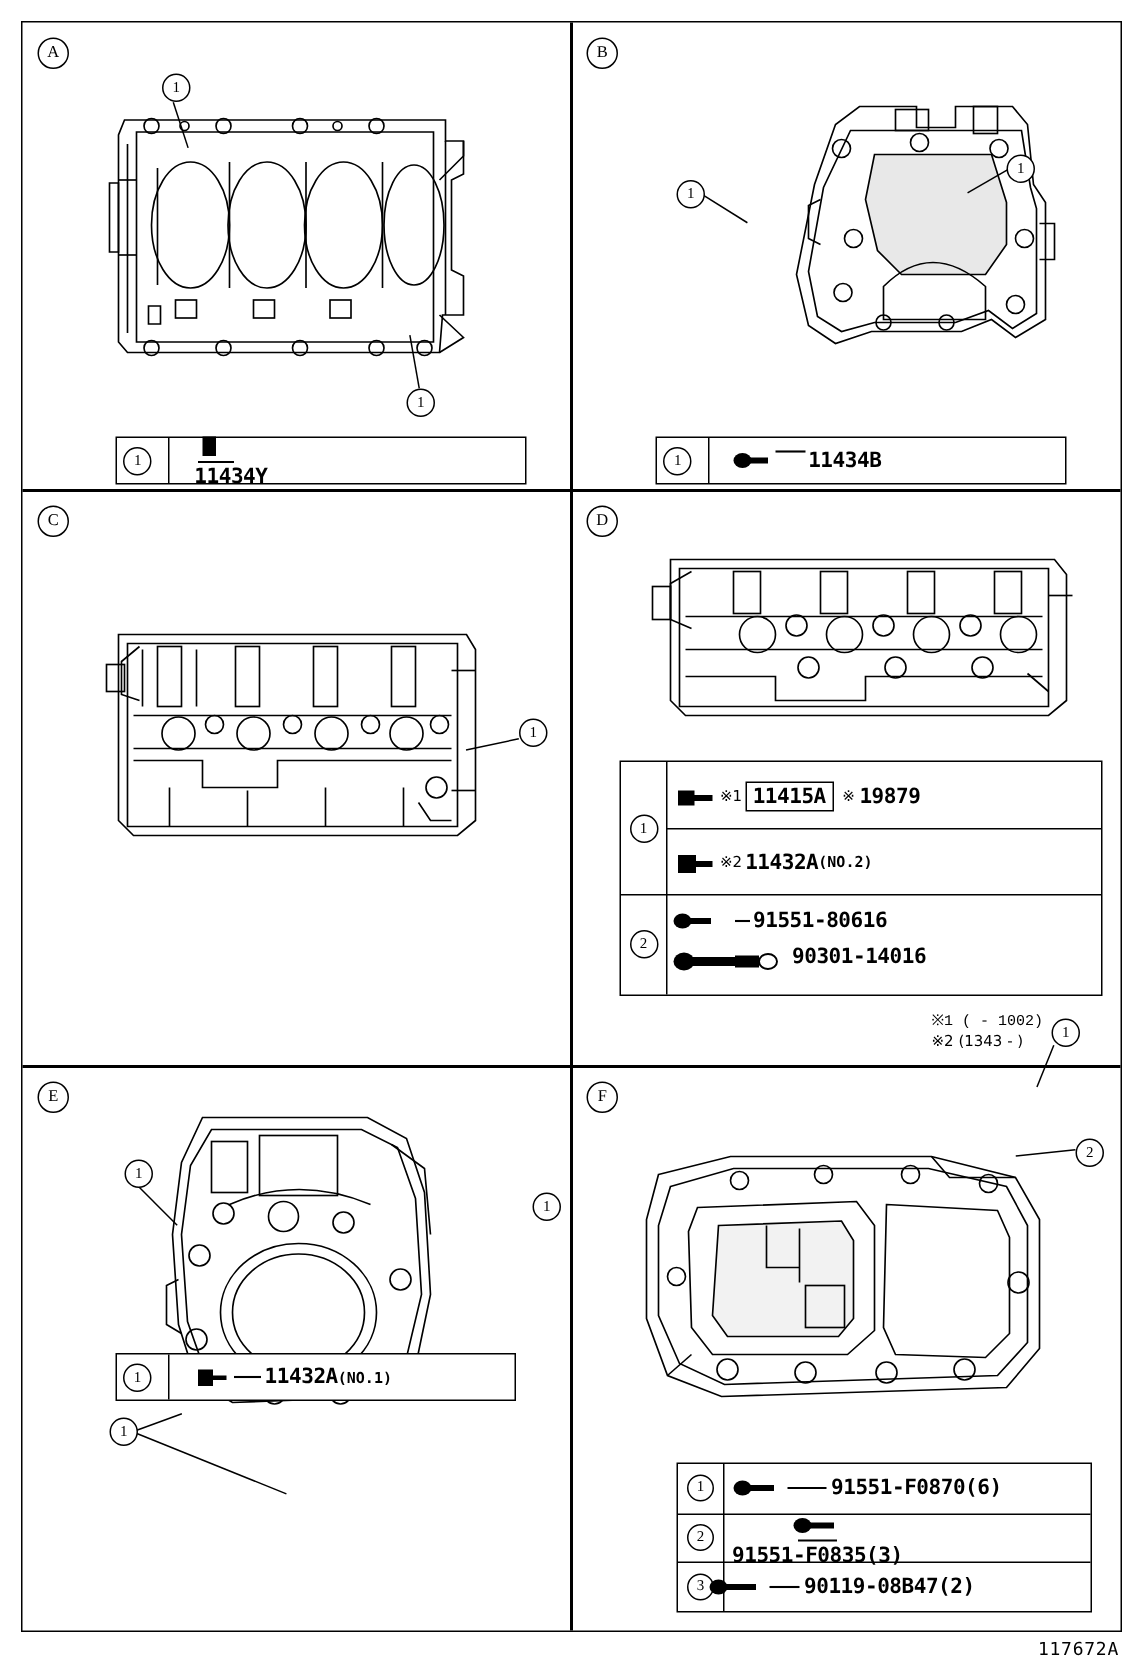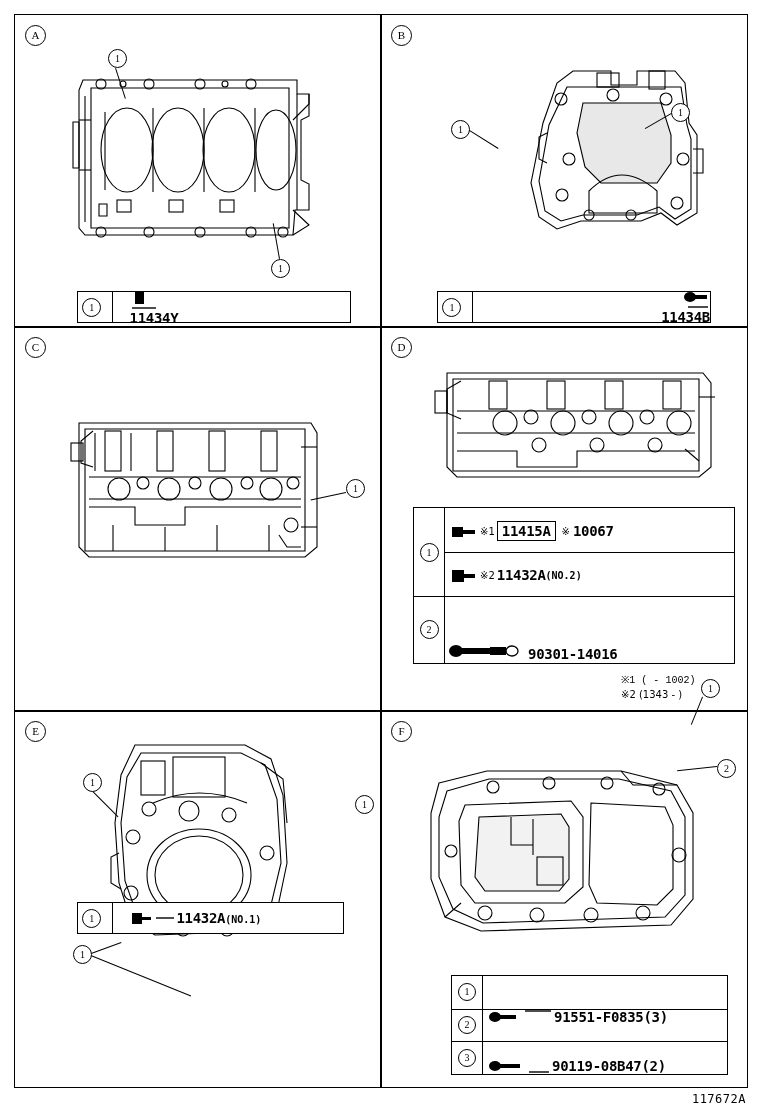--- a/index.html
+++ b/index.html
@@ -136,21 +136,21 @@
 
     <div class="callout" style="left:290px;top:88px;">1</div>
     <div class="lead" style="left:292px;top:98px;width:32px;transform:rotate(150deg);"></div>
 
     <div class="lbox" style="left:56px;top:276px;width:272px;height:30px;">
       <div class="lrow">
         <div class="lnum">
             <span>1</span>
           </div>
         <div style="position:absolute;left:34px;top:0;bottom:0;width:1.2px;background:#000;"></div>
-        <div style="position:relative;width:100%;padding-left:22px;display:flex;align-items:flex-end;flex-direction:column;">
+        <div style="position:relative;width:100%;padding-left:22px;display:flex;align-items:flex-start;">
           <svg width="26" height="16" style="margin-right:1px;">
             <ellipse cx="7" cy="8" rx="6" ry="5" fill="#000"></ellipse>
               <rect x="10" y="6" width="14" height="4" fill="#000"></rect>
           </svg>
           <svg width="20" height="4" style="margin:0 2px;">
               <line x1="0" y1="2" x2="20" y2="2" stroke="#000" stroke-width="1.4"></line>
             </svg>
           <span class="part">11434B</span>
         </div>
       </div>
@@ -274,35 +274,45 @@
       <div style="position:absolute;left:30px;top:44px;width:290px;height:1.2px;background:#000;"></div>
 
       <div style="position:absolute;left:34px;top:2px;height:42px;display:flex;align-items:center;">
         <svg width="30" height="20" style="margin-right:2px;">
           <rect x="4" y="6" width="11" height="10" fill="#000"></rect>
             <rect x="14" y="9" width="13" height="4" fill="#000"></rect>
         </svg>
         <span class="note" style="margin-right:2px;">※1</span>
         <span class="part" style="border:1.3px solid #000;padding:1px 4px;background:#fff;">11415A</span>
         <span class="note" style="margin:0 3px 0 6px;">※</span>
-        <span class="part">10067</span>
+        <span class="part">19879</span>
       </div>
 
       <div style="position:absolute;left:34px;top:46px;height:42px;display:flex;align-items:center;">
         <svg width="30" height="20" style="margin-right:2px;">
           <rect x="4" y="5" width="12" height="12" fill="#000"></rect>
             <rect x="15" y="9" width="12" height="4" fill="#000"></rect>
         </svg>
         <span class="note" style="margin-right:2px;">※2</span>
         <span class="part">11432A</span>
         <span class="partsm">(NO.2)</span>
       </div>
 
-
-      <div style="position:absolute;left:34px;top:122px;height:32px;display:flex;align-items:flex-end;">
+      <div style="position:absolute;left:34px;top:90px;height:32px;display:flex;align-items:center;">
+        <svg width="38" height="18" style="margin-right:2px;">
+          <ellipse cx="7" cy="9" rx="6" ry="5" fill="#000"></ellipse>
+            <rect x="10" y="7" width="16" height="4" fill="#000"></rect>
+        </svg>
+        <svg width="10" height="4" style="margin:0 2px;">
+            <line x1="0" y1="2" x2="10" y2="2" stroke="#000" stroke-width="1.4"></line>
+          </svg>
+        <span class="part">91551-80616</span>
+      </div>
+
+      <div style="position:absolute;left:34px;top:122px;height:32px;display:flex;align-items:flex-start;">
         <svg width="78" height="22" style="margin-right:2px;">
           <ellipse cx="8" cy="11" rx="7" ry="6" fill="#000"></ellipse>
           <rect x="12" y="8" width="30" height="6" fill="#000"></rect>
           <rect x="42" y="7" width="16" height="8" fill="#000"></rect>
           <ellipse cx="64" cy="11" rx="6" ry="5" fill="none" stroke="#000" stroke-width="1.3"></ellipse>
         </svg>
         <span class="part">90301-14016</span>
       </div>
     </div>
 
@@ -379,39 +389,49 @@
     </div>
 
     <div class="lbox" style="left:70px;top:264px;width:275px;height:98px;">
       <div style="position:absolute;left:30px;top:0;width:1.2px;height:98px;background:#000;"></div>
       <div style="position:absolute;left:0;top:32.6px;width:275px;height:1.2px;background:#000;"></div>
       <div style="position:absolute;left:0;top:65.3px;width:275px;height:1.2px;background:#000;"></div>
 
       <div style="position:absolute;left:0;top:0;width:30px;height:32px;display:flex;align-items:center;justify-content:center;">
         <span style="width:16px;height:16px;border:1.2px solid #000;border-radius:50%;font-size:10px;line-height:16px;text-align:center;font-family:'Liberation Serif',serif;">1</span>
       </div>
-
-      <div style="position:absolute;left:0;top:33px;width:30px;height:32px;display:flex;align-items:center;justify-content:center;">
-        <span style="width:16px;height:16px;border:1.2px solid #000;border-radius:50%;font-size:10px;line-height:16px;text-align:center;font-family:'Liberation Serif',serif;">2</span>
-      </div>
-      <div style="position:absolute;left:36px;top:33px;height:32px;display:flex;">
+      <div style="position:absolute;left:36px;top:0;height:32px;display:flex;align-items:center;">
         <svg width="32" height="16" style="margin-right:2px;">
           <ellipse cx="7" cy="8" rx="6" ry="5" fill="#000"></ellipse>
             <rect x="10" y="6" width="18" height="4" fill="#000"></rect>
         </svg>
         <svg width="26" height="4" style="margin:0 3px;">
             <line x1="0" y1="2" x2="26" y2="2" stroke="#000" stroke-width="1.4"></line>
           </svg>
+        <span class="part">91551-F0870(6)</span>
+      </div>
+
+      <div style="position:absolute;left:0;top:33px;width:30px;height:32px;display:flex;align-items:center;justify-content:center;">
+        <span style="width:16px;height:16px;border:1.2px solid #000;border-radius:50%;font-size:10px;line-height:16px;text-align:center;font-family:'Liberation Serif',serif;">2</span>
+      </div>
+      <div style="position:absolute;left:36px;top:33px;height:32px;display:flex;align-items:center;flex-direction:column;">
+        <svg width="32" height="16" style="margin-right:2px;">
+          <ellipse cx="7" cy="8" rx="6" ry="5" fill="#000"></ellipse>
+            <rect x="10" y="6" width="18" height="4" fill="#000"></rect>
+        </svg>
+        <svg width="26" height="4" style="margin:0 3px;">
+            <line x1="0" y1="2" x2="26" y2="2" stroke="#000" stroke-width="1.4"></line>
+          </svg>
         <span class="part">91551-F0835(3)</span>
       </div>
 
       <div style="position:absolute;left:0;top:66px;width:30px;height:32px;display:flex;align-items:center;justify-content:center;">
         <span style="width:16px;height:16px;border:1.2px solid #000;border-radius:50%;font-size:10px;line-height:16px;text-align:center;font-family:'Liberation Serif',serif;">3</span>
       </div>
-      <div style="position:absolute;left:36px;top:66px;height:32px;display:flex;align-items:flex-end;">
+      <div style="position:absolute;left:20px;top:66px;height:32px;display:flex;align-items:center;">
         <svg width="36" height="16" style="margin-right:2px;">
           <ellipse cx="7" cy="8" rx="6" ry="5" fill="#000"></ellipse>
             <rect x="10" y="6" width="22" height="4" fill="#000"></rect>
         </svg>
         <svg width="20" height="4" style="margin:0 3px;">
             <line x1="0" y1="2" x2="20" y2="2" stroke="#000" stroke-width="1.4"></line>
           </svg>
         <span class="part">90119-08B47(2)</span>
       </div>
     </div>

